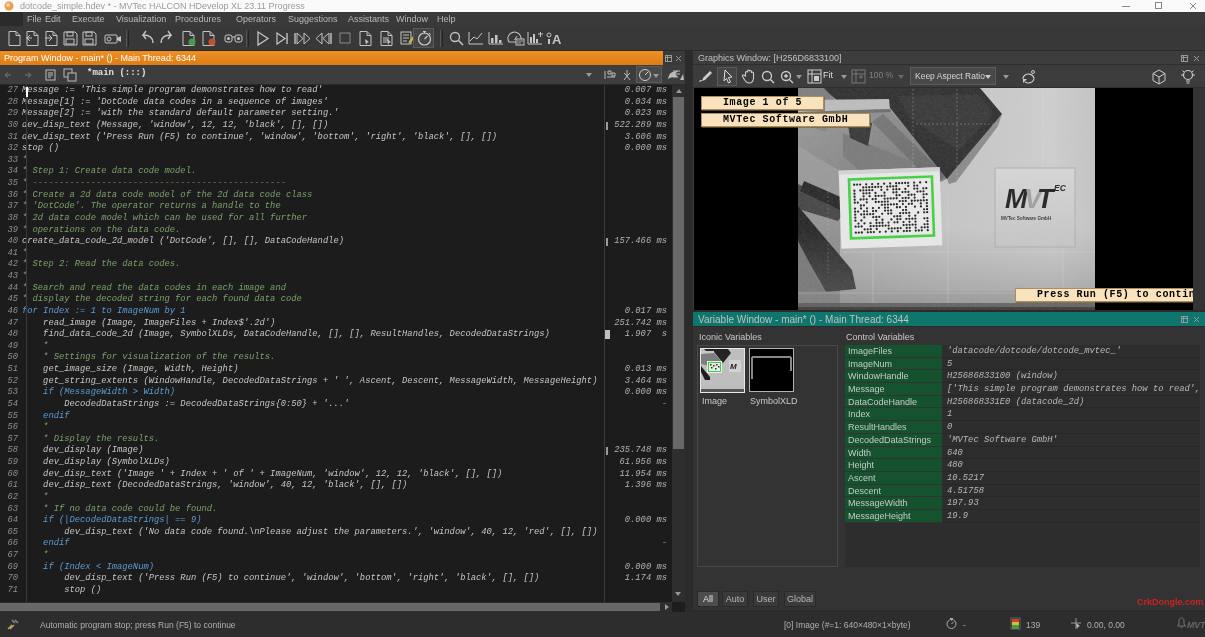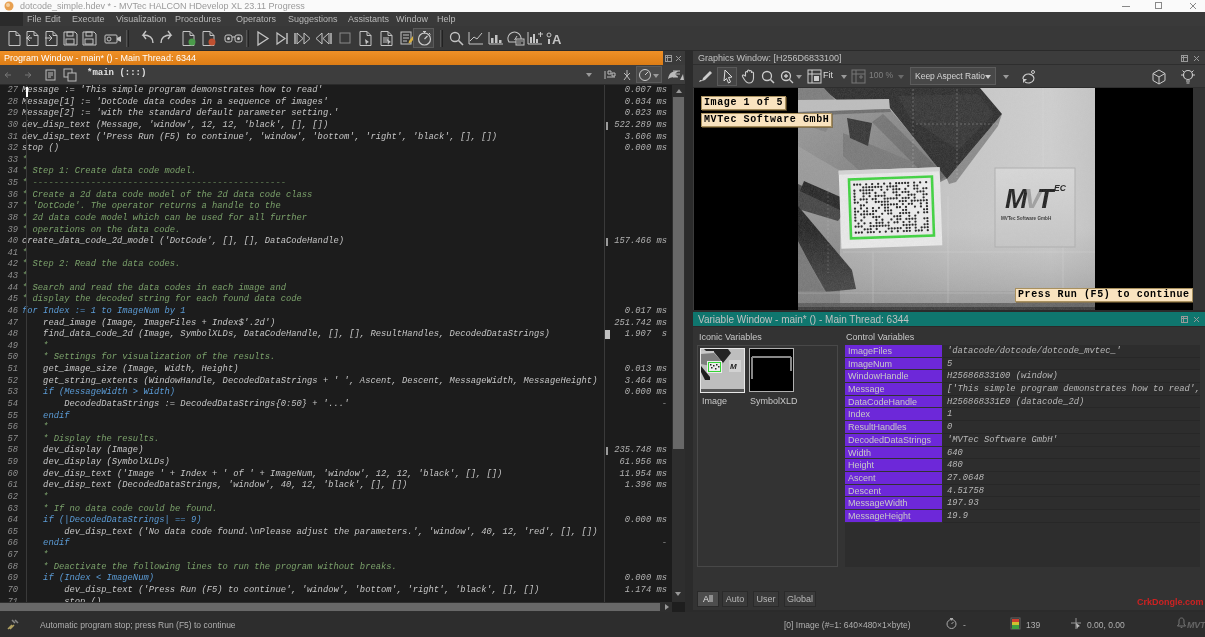--- a/index.html
+++ b/index.html
@@ -39,30 +39,30 @@
 
 #divider {position:absolute; left:685px; top:51px; width:8px; height:561px; background:#2b2b2b;}
 
 #gw {position:absolute; left:693px; top:51px; width:512px; height:259px; background:#3c3c3c;}
 #gwtitle {position:absolute; left:0; top:0; width:512px; height:14px; color:#c0c0c0; font-size:9px; border-bottom:1px solid #2e2e2e;padding-left:32px;}
 #gwtitle span {position:absolute; left:5px; top:2px;}
 #gwtools {position:absolute; left:0; top:14px; width:512px; height:23px; background:#3c3c3c; border-bottom:1px solid #2e2e2e;}
 #gwimg {position:absolute; left:1px; top:37px; width:499px; height:222px; background:#000;}
 #gwsb {position:absolute; left:500px; top:37px; width:12px; height:222px; background:#333;}
 .olabel {position:absolute; background:#f9e3bf; border:1px solid #a8905e; color:#000;
-  font:bold 10px/12px "Liberation Mono", monospace; letter-spacing:0.6px; padding:0 2px; white-space:nowrap; box-shadow:1px 1px 0 rgba(120,95,50,0.65);}
+  font:bold 10px/12px "Liberation Mono", monospace; letter-spacing:0.6px; padding:0 21px; white-space:nowrap; box-shadow:1px 1px 0 rgba(120,95,50,0.65);}
 
 #vw {position:absolute; left:693px; top:312px; width:512px; height:298px; background:#333333;}
 #vwtitle {position:absolute; left:0; top:0; width:512px; height:15px; background:#0f766e; color:#c0c0c0; font-size:10px; border-bottom:1px solid #2a2a2a;}
 #vwtitle span {position:absolute; left:5px; top:2px;}
 .vhead {position:absolute; top:20px; color:#c8c8c8; font-size:9px;}
 #iconicbox {position:absolute; left:4px; top:33px; width:141px; height:222px; border:1px solid #484848; background:#333;}
 #ctrlbox {position:absolute; left:152px; top:33px; width:355px; height:222px; background:#2d2d2d;}
 .vr {height:12.7px; position:relative;}
-.vn {position:absolute; left:0; top:0; width:97px; height:12.7px; background:#6d28d9; border-bottom:1px solid #323232; color:#c8c8c8; font-size:9px; padding:0 0 0 3px; line-height:12px;}
+.vn {position:absolute; left:0; top:0; width:97px; height:12.7px; background:#14532d; border-bottom:1px solid #323232; color:#c8c8c8; font-size:9px; padding:0 0 0 3px; line-height:12px;}
 .vv {position:absolute; left:98px; top:0; right:0; height:12.7px; border-bottom:1px solid #272727; color:#b8b8b8; font:italic 8.8px/12px "Liberation Mono", monospace; padding-left:4px; white-space:nowrap; overflow:hidden;}
 .thumb {position:absolute; font-size:9px; color:#c8c8c8;}
 
 .tab {position:absolute; top:279px; height:16px; background:#3a3a3a; border:1px solid #2a2a2a; color:#b8b8b8; font-size:9px; text-align:center; line-height:14px;}
 .tabsel {background:#4d4d4d; color:#e0e0e0;}
 
 #status {position:absolute; left:0; top:612px; width:1205px; height:25px; background:#2d2d2d; color:#b0b0b0; font-size:8.5px;}
 #crk {position:absolute; left:1137px; top:597px; color:#cc2222; font-size:9px; font-weight:bold;}
 svg {display:block;}
 .car {position:absolute; width:0; height:0; border-left:3px solid transparent; border-right:3px solid transparent; border-top:4px solid #9a9a9a;}
@@ -315,21 +315,20 @@
 <div class="cl"><span class="no">58</span><span class="c">    dev_display (Image)</span><span class="tm">235.748 ms</span><span class="tk"></span></div>
 <div class="cl"><span class="no">59</span><span class="c">    dev_display (SymbolXLDs)</span><span class="tm">61.956 ms</span></div>
 <div class="cl"><span class="no">60</span><span class="c">    dev_disp_text ('Image ' + Index + ' of ' + ImageNum, 'window', 12, 12, 'black', [], [])</span><span class="tm">11.954 ms</span></div>
 <div class="cl"><span class="no">61</span><span class="c">    dev_disp_text (DecodedDataStrings, 'window', 40, 12, 'black', [], [])</span><span class="tm">1.396 ms</span></div>
 <div class="cl"><span class="no">62</span><span class="m">    *</span></div>
 <div class="cl"><span class="no">63</span><span class="m">    * If no data code could be found.</span></div>
 <div class="cl"><span class="no">64</span><span class="k">    if (|DecodedDataStrings| == 9)</span><span class="tm">0.000 ms</span></div>
 <div class="cl"><span class="no">65</span><span class="c">        dev_disp_text ('No data code found.\nPlease adjust the parameters.', 'window', 40, 12, 'red', [], [])</span></div>
 <div class="cl"><span class="no">66</span><span class="k">    endif</span><span class="tm">-</span></div>
 <div class="cl"><span class="no">67</span><span class="m">    *</span></div>
-<div class="cl"><span class="no">68</span><span class="m">    * Deactivate the following lines to run the program without breaks.</span></div>
 <div class="cl"><span class="no">69</span><span class="k">    if (Index &lt; ImageNum)</span><span class="tm">0.000 ms</span></div>
 <div class="cl"><span class="no">70</span><span class="c">        dev_disp_text ('Press Run (F5) to continue', 'window', 'bottom', 'right', 'black', [], [])</span><span class="tm">1.174 ms</span></div>
 <div class="cl"><span class="no">71</span><span class="c">        stop ()</span></div>
   </div>
   <div id="lnsep"></div>
   <div id="codesep"></div>
   <div id="caret"></div>
   <div id="vscroll">
     <svg style="margin:2px auto" width="8" height="8" viewBox="0 0 8 8">
         <path d="M1 6L4 2L7 6z" fill="#999"></path>
@@ -842,21 +841,21 @@
 <div class="vr">
         <span class="vn">Width</span>
         <span class="vv">640</span>
       </div>
 <div class="vr">
         <span class="vn">Height</span>
         <span class="vv">480</span>
       </div>
 <div class="vr">
         <span class="vn">Ascent</span>
-        <span class="vv">27.0648</span>
+        <span class="vv">10.5217</span>
       </div>
 <div class="vr">
         <span class="vn">Descent</span>
         <span class="vv">4.51758</span>
       </div>
 <div class="vr">
         <span class="vn">MessageWidth</span>
         <span class="vv">197.93</span>
       </div>
 <div class="vr">

